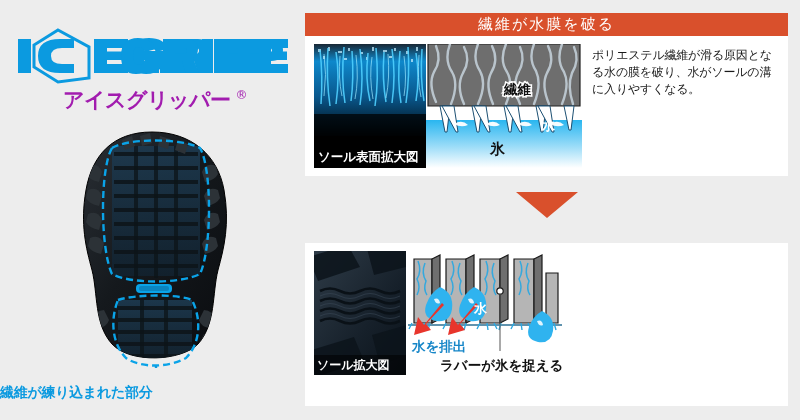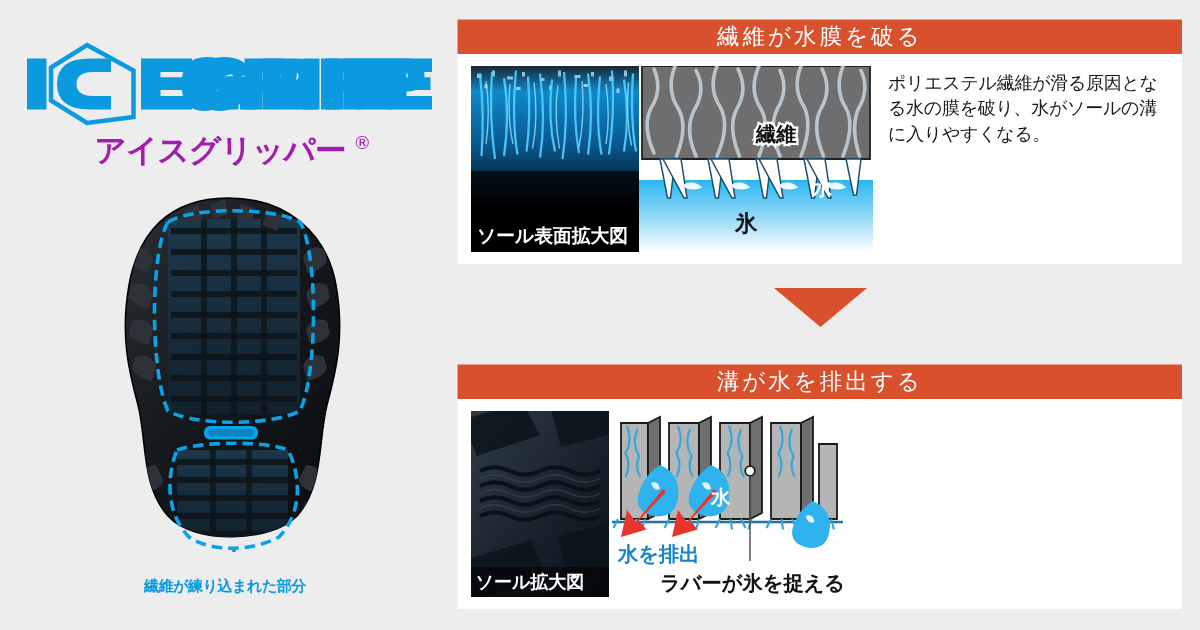--- a/index.html
+++ b/index.html
@@ -23,21 +23,21 @@
     letter-spacing:-0.5px;white-space:nowrap;margin-left:23px;
   }
   .subtitle .reg{font-size:12px;font-weight:normal;vertical-align:super;margin-left:5px;}
 
   
   .sole-wrap{position:absolute;left:52px;top:128px;width:210px;height:240px;}
   .sole-svg{display:block;}
 
   .sole-caption{
     position:absolute;left:0;top:384px;width:300px;
-    text-align:center;font-size:10px;font-weight:bold;color:#0b9ae0;
+    text-align:left;font-size:14px;font-weight:bold;color:#0b9ae0;
     letter-spacing:-0.3px;
   }
 
   
   .panel{position:absolute;left:305px;width:483px;background:#ffffff;}
   .panel-top{top:13px;height:163px;}
   .panel-bottom{top:243px;height:163px;}
 
   .panel-head{
     height:23px;background:#d9502c;color:#ffffff;
@@ -335,21 +335,20 @@
         </svg>
       </div>
 
       <div class="desc">ポリエステル繊維が滑る原因となる水の膜を破り、水がソールの溝に入りやすくなる。</div>
     </div>
   </div>
 
   <div class="arrow"></div>
 
   <div class="panel panel-bottom">
-    <div class="panel-head">溝が水を排出する</div>
     <div class="panel-body">
 
       <div class="fig">
         <svg width="250" height="124" viewBox="0 0 250 124">
           <defs>
             <linearGradient id="solephoto2" x1="0" y1="0" x2="1" y2="1">
               <stop offset="0%" stop-color="#2e3b47"></stop>
               <stop offset="60%" stop-color="#16202a"></stop>
               <stop offset="100%" stop-color="#0b1219"></stop>
             </linearGradient>

